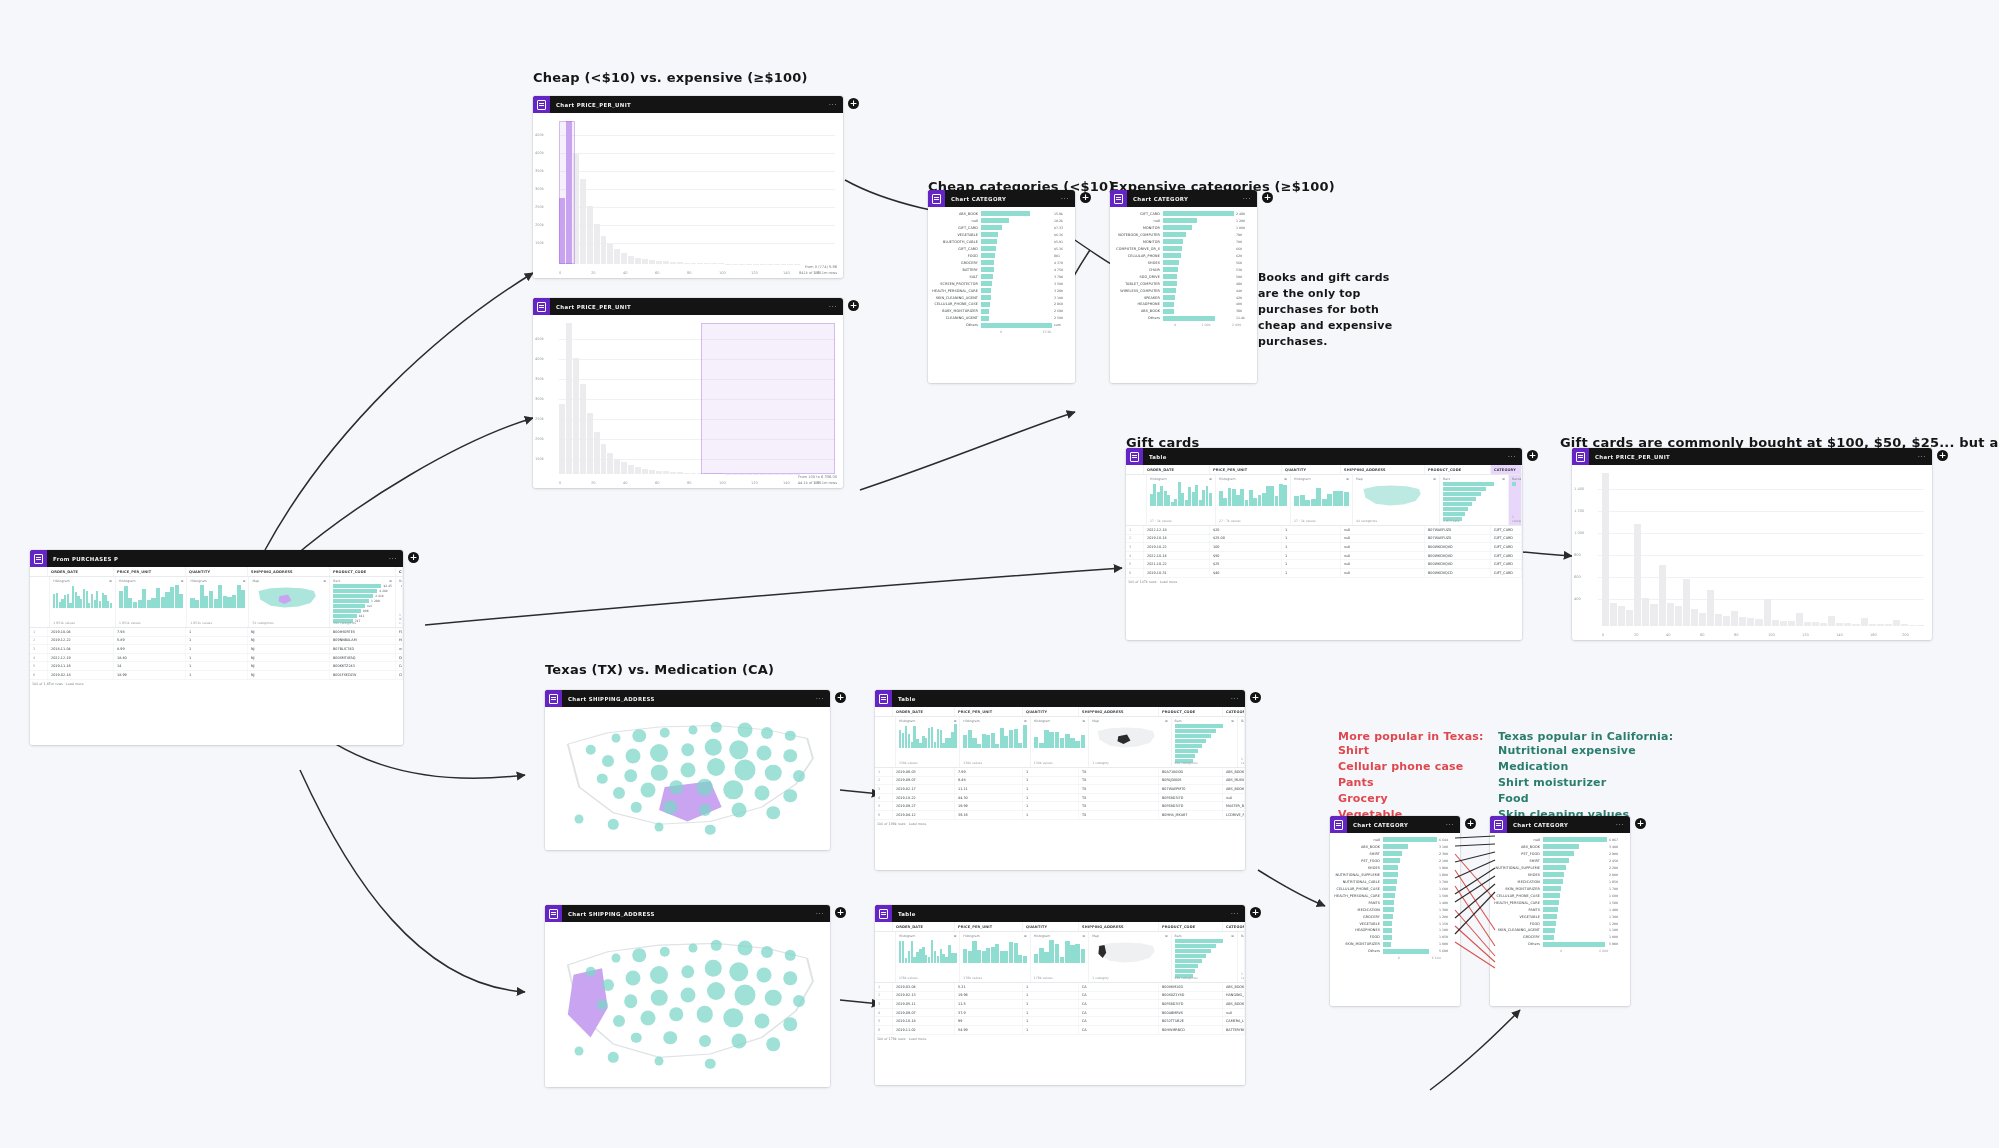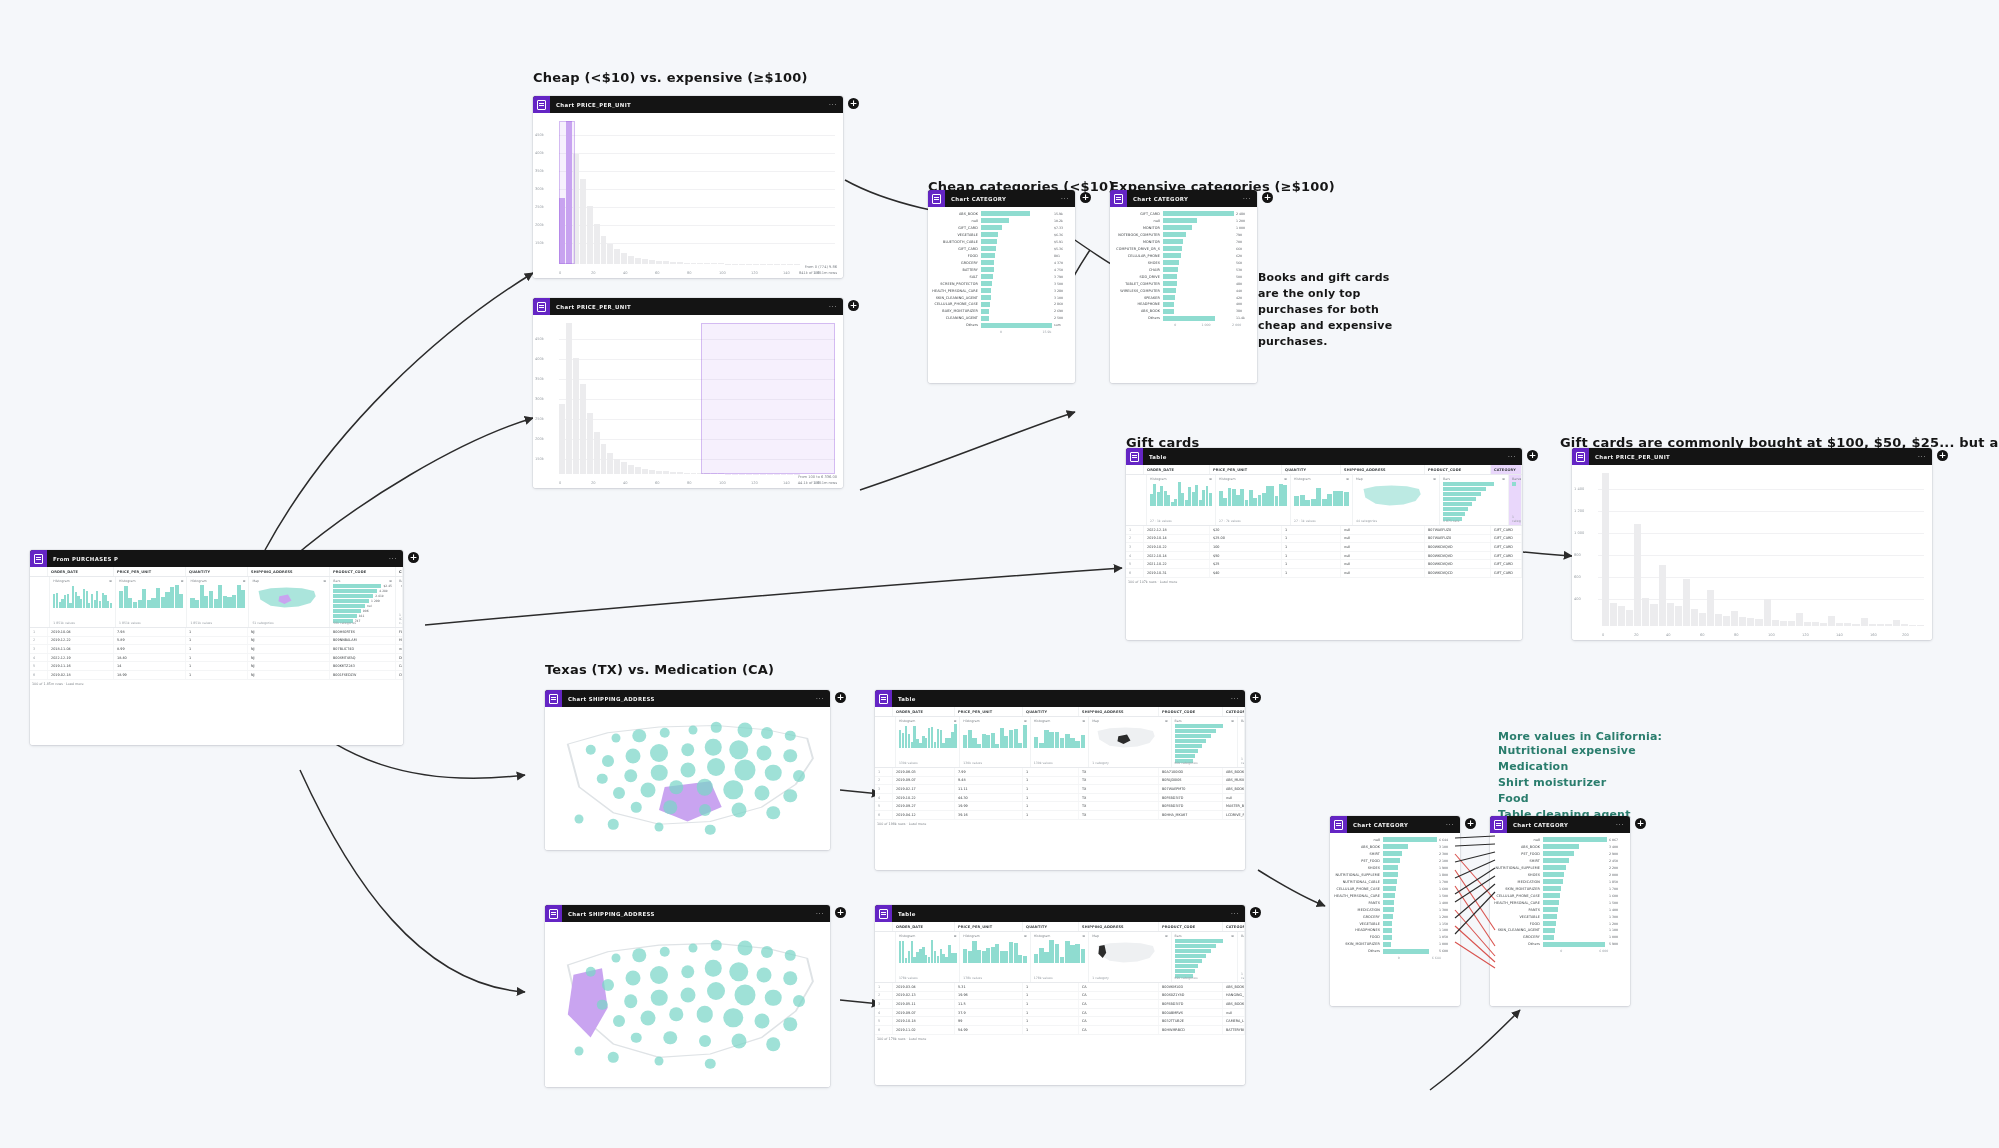--- a/index.html
+++ b/index.html
@@ -1712,28 +1712,40 @@
     <div class="c" style="width:76px">CA</div>
     <div class="c" style="width:60px">B0HWMRBCD</div>
     <div class="c" style="flex:1">BATTERYBK_BATTERY</div>
             </div>
           </div>
         <div class="gfoot">100 of 178k rows · Load more</div>
       </div>
     </div>
   </div>
 
+  <div style="position:absolute;left:1338px;top:730px;">
+    <div class="note tx" style="position:static;font-size:11px;">More popular in Texas:</div>
+    <div id="tx-list">
+        <div class="note small tx" style="position:static;font-weight:600;">Shirt</div>
+        <div class="note small tx" style="position:static;font-weight:600;">Cellular phone case</div>
+        <div class="note small tx" style="position:static;font-weight:600;">Pants</div>
+        <div class="note small tx" style="position:static;font-weight:600;">Grocery</div>
+        <div class="note small tx" style="position:static;font-weight:600;">Vegetable</div>
+        <div class="note small tx" style="position:static;font-weight:600;">Headphones</div>
+        <div class="note small tx" style="position:static;font-weight:600;">Shoes</div>
+      </div>
+  </div>
   <div style="position:absolute;left:1498px;top:730px;">
-    <div class="note ca" style="position:static;font-size:11px;">More values in California:</div>
+    <div class="note ca" style="position:static;font-size:11px;">Texas popular in California:</div>
     <div id="ca-list">
         <div class="note small ca" style="position:static;font-weight:600;">Nutritional expensive</div>
         <div class="note small ca" style="position:static;font-weight:600;">Medication</div>
         <div class="note small ca" style="position:static;font-weight:600;">Shirt moisturizer</div>
         <div class="note small ca" style="position:static;font-weight:600;">Food</div>
-        <div class="note small ca" style="position:static;font-weight:600;">Table cleaning agent</div>
+        <div class="note small ca" style="position:static;font-weight:600;">Skin cleaning values</div>
       </div>
   </div>
 
   <div class="panel" style="left:1330px;top:816px;width:130px;height:190px;">
     <div class="pbar">
       <div class="sq">
           <i></i>
         </div>
       <div class="ttl">Chart CATEGORY</div>
       <div class="dots">···</div>

